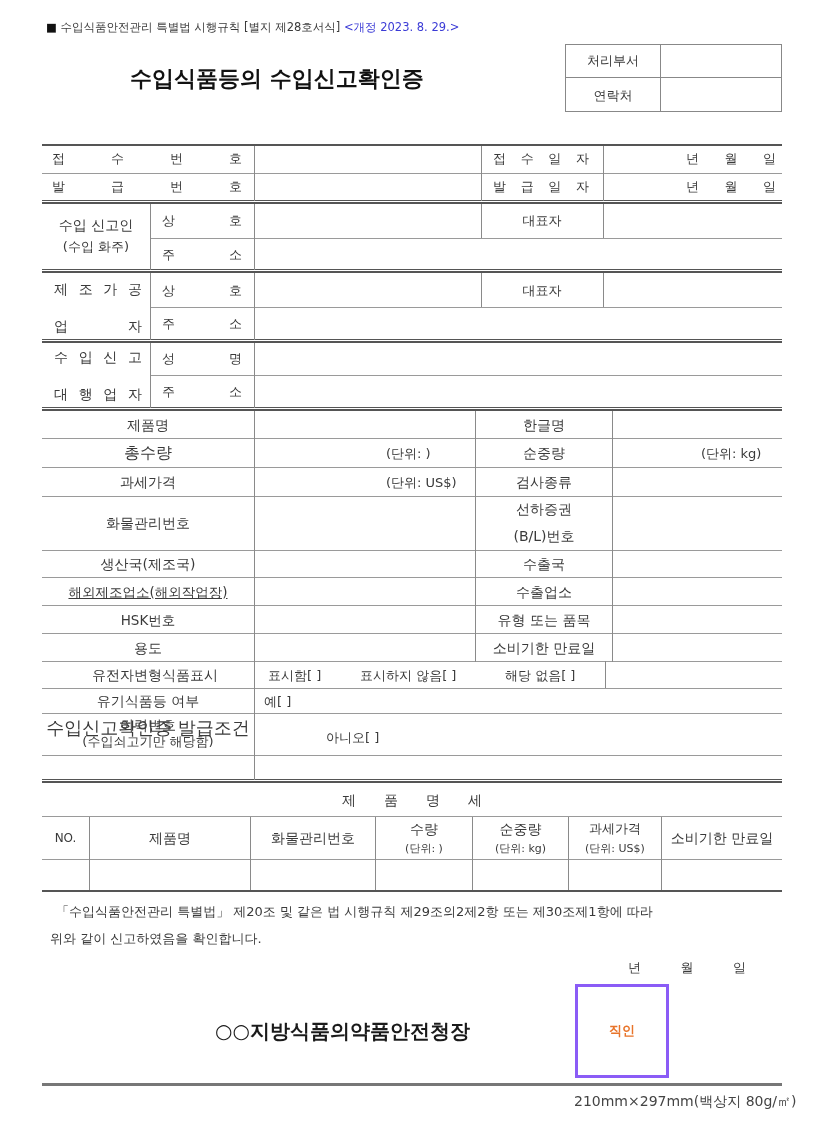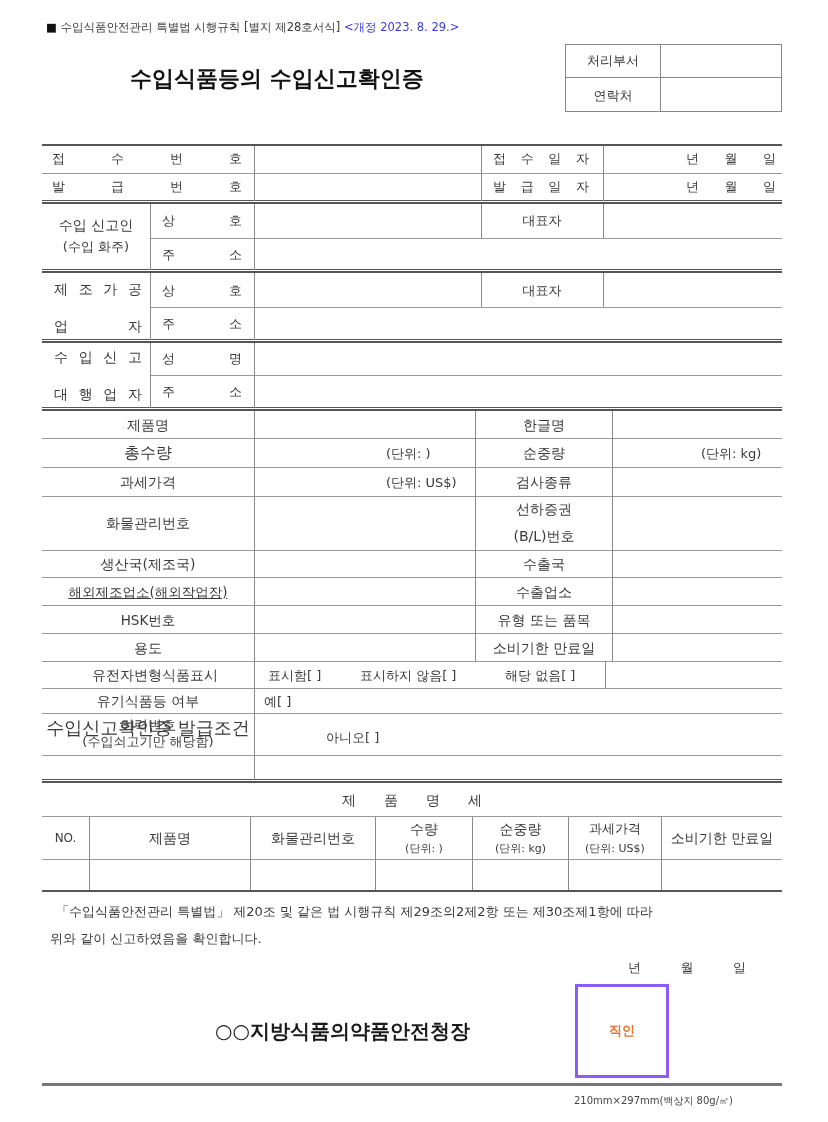--- a/index.html
+++ b/index.html
@@ -280,13 +280,13 @@
     <span>월</span>
     <span>일</span>
 </div>
 
 <div class="t" style="left:215px;top:1019px;font-size:20px;line-height:24px;font-weight:bold;color:#1a1a1a;">○○지방식품의약품안전청장</div>
 <div class="abs" style="left:527px;top:984px;width:94px;height:94px;border:3px solid #8b5cf6;box-sizing:border-box;margin-left:48px;">
   <div class="t c" style="left:0;top:36px;width:88px;font-size:13px;color:#e8742a;font-weight:bold;">직인</div>
 </div>
 
 <div class="hl" style="left:42px;top:1083px;width:740px;height:3px;background:#777;"></div>
-<div class="t" style="left:574px;top:1093px;font-size:10px;color:#444;">210mm×297mm(백상지 80g/㎡)</div>
+<div class="t" style="left:574px;top:1093px;font-size:14px;color:#444;">210mm×297mm(백상지 80g/㎡)</div>
 
 </body></html>

